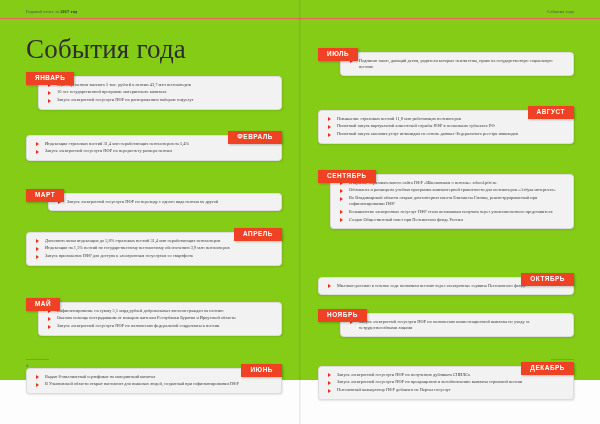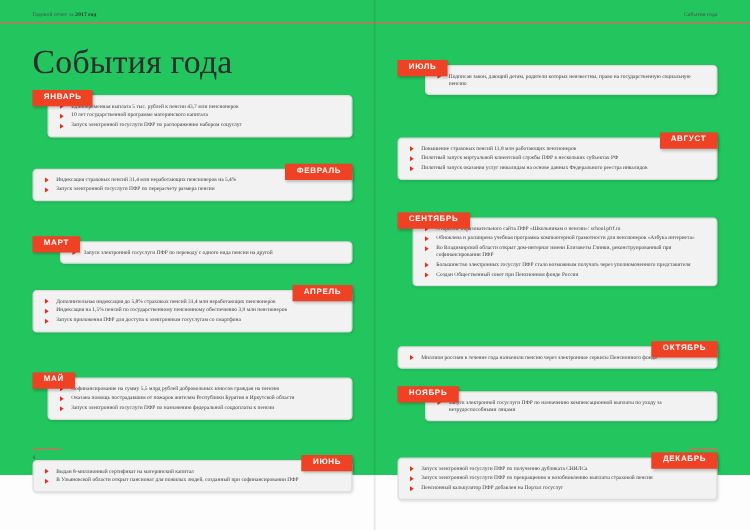--- a/index.html
+++ b/index.html
@@ -15,21 +15,21 @@
   
   .spread{
     position:absolute;inset:0;
     display:flex;
     background:#fdfdfd;
   }
   .page{
     position:relative;
     width:300px;height:380px;
     box-sizing:border-box;
-    background:#22c55e;
+    background:#84cc16;
   }
   .page.left{ padding:0 18px 0 26px; }
   .page.right{ padding:0 26px 0 18px; }
 
   
   .gutter{
     position:absolute;left:299px;top:0;width:2px;height:424px;
     background:linear-gradient(to right,rgba(0,0,0,0.10),rgba(0,0,0,0.02));
     pointer-events:none;
   }

